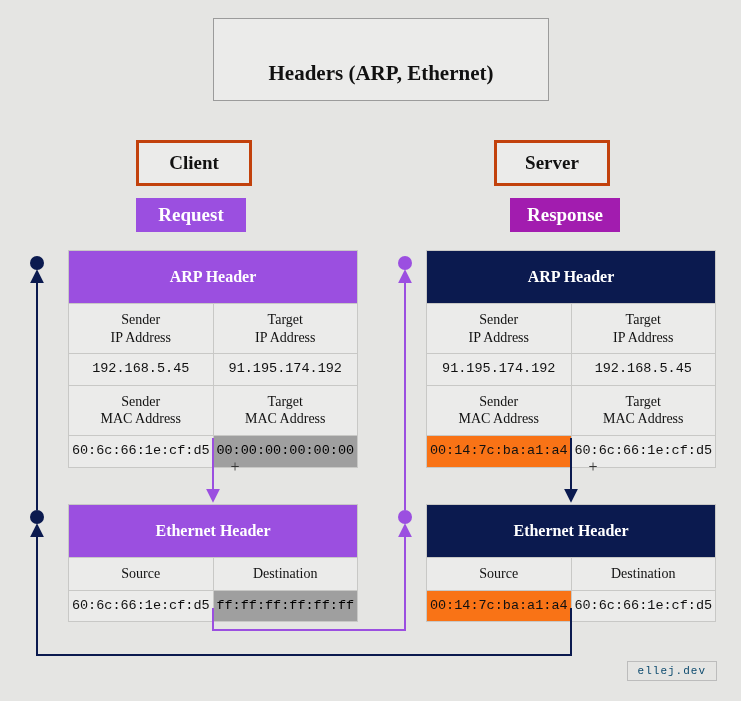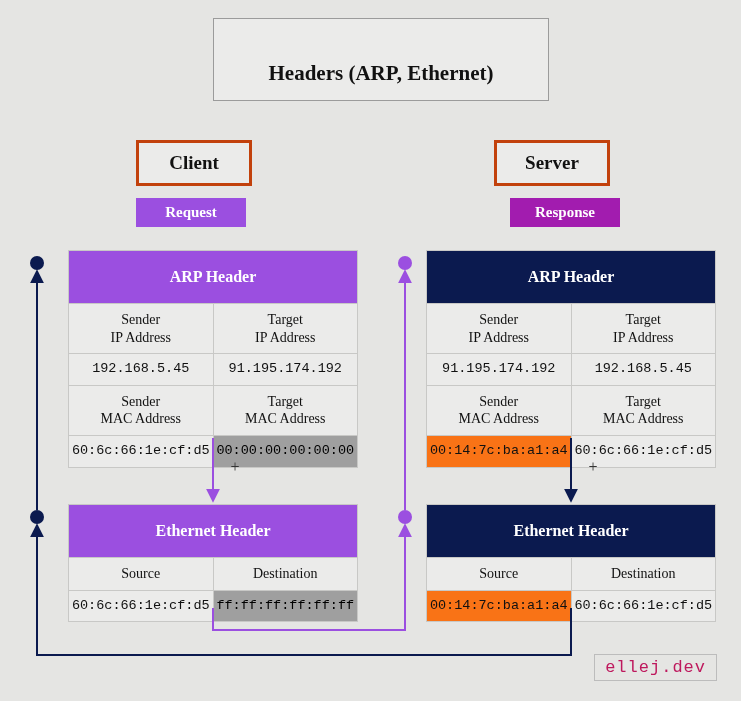--- a/index.html
+++ b/index.html
@@ -34,21 +34,21 @@
   }
   #role-client{left:136px}
   #role-server{left:494px}
 
   .badge{
     position:absolute;top:198px;
     width:110px;
     text-align:center;
     color:#fff;
     font-weight:bold;
-    font-size:15px;
+    font-size:19px;
     padding:6px 0;
   }
   #badge-request{left:136px;background:#9b4fe0}
   #badge-response{left:510px;background:#a21caf}
 
   .tbl{
     position:absolute;
     width:290px;
     border:1px solid #a7a7a7;
     background:#ebebea;
@@ -79,22 +79,22 @@
 
   .plus{
     position:absolute;font-size:16px;color:#333;
     width:20px;text-align:center;
   }
   #plus-req{left:225px;top:458px}
   #plus-res{left:583px;top:458px}
 
   .credit{
     position:absolute;right:24px;bottom:20px;
-    border:1px solid #bcbcbc;color:#be185d;
-    font-family:"Courier New",monospace;font-size:17px;
+    border:1px solid #bcbcbc;color:#0c4a6e;
+    font-family:"Courier New",monospace;font-size:11px;
     padding:3px 10px;letter-spacing:1px;
   }
 
   
   .dot{position:absolute;width:14px;height:14px;border-radius:50%}
   .dot.navy{background:#0b1a4f}
   .dot.purple{background:#9b4fe0}
   #dot-n1{left:30px;top:256px}
   #dot-n2{left:30px;top:510px}
   #dot-p1{left:398px;top:256px}

